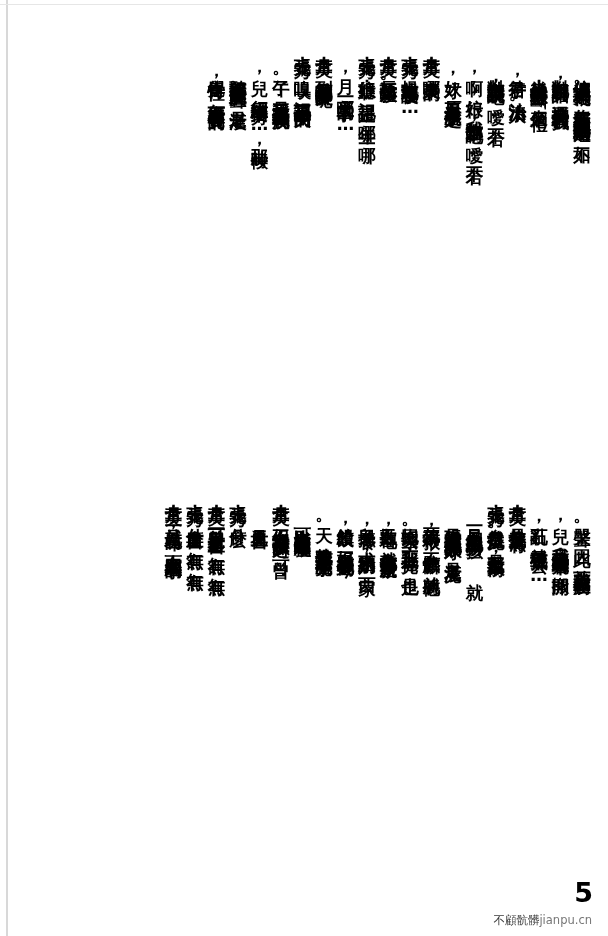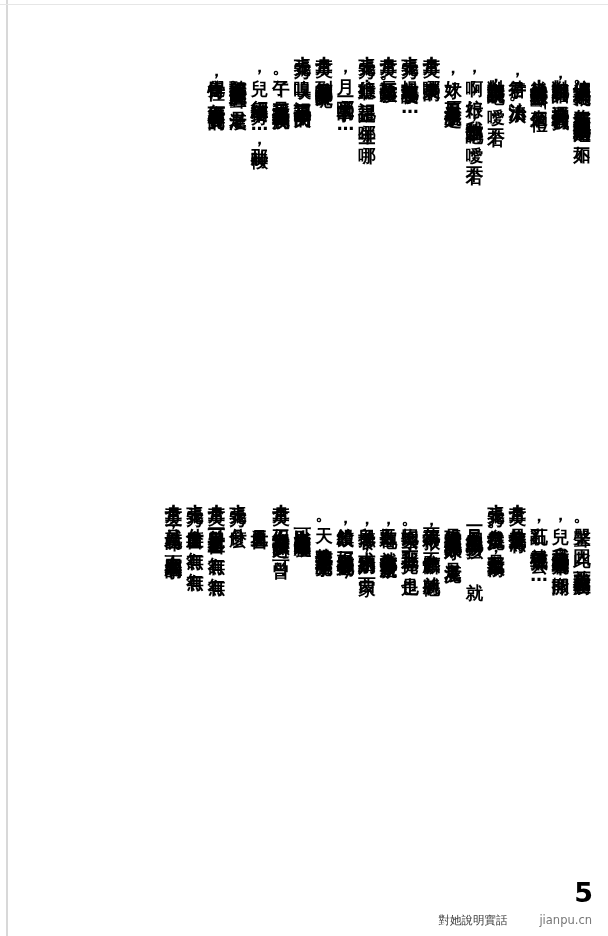--- a/index.html
+++ b/index.html
@@ -88,21 +88,21 @@
   .watermark {
     position: absolute;
     right: 16px;
     bottom: 8px;
     font-size: 11.5px;
     color: #555555;
     font-family: "DejaVu Sans", "Liberation Sans", sans-serif;
     letter-spacing: 0px;
   }
   .watermark .wm-cn { color: #3a3a3a; }
-  .watermark .wm-url { color: #777777; padding-left: 32px; }
+  .watermark .wm-url { color: #777777; }
 </style>
 </head>
 <body>
 
 <div class="page">
   <div class="scan-edge-left"></div>
   <div class="scan-edge-top"></div>
 
   <div class="panel panel-top">
 
@@ -146,15 +146,15 @@
       <div class="col ind-2">看見血書？</div>
       <div class="col ind-1 speaker">張元秀：什麼？</div>
       <div class="col ind-1 speaker">李月英：可曾看見一封血書？無有，無有。</div>
       <div class="col ind-1 speaker">張元秀：什麼血書？無有，無有。</div>
       <div class="col ind-1 speaker">李月英：就是一塊白布，上面寫着紅字的</div>
     </div>
 
   <div class="page-number">5</div>
 
   <div class="watermark">
-    <span class="wm-cn">對她說明實話</span><span class="wm-url">jianpu.cn</span>
+    <span class="wm-cn">不顧骯髒</span><span class="wm-url">jianpu.cn</span>
   </div>
 </div>
 
 </body></html>

